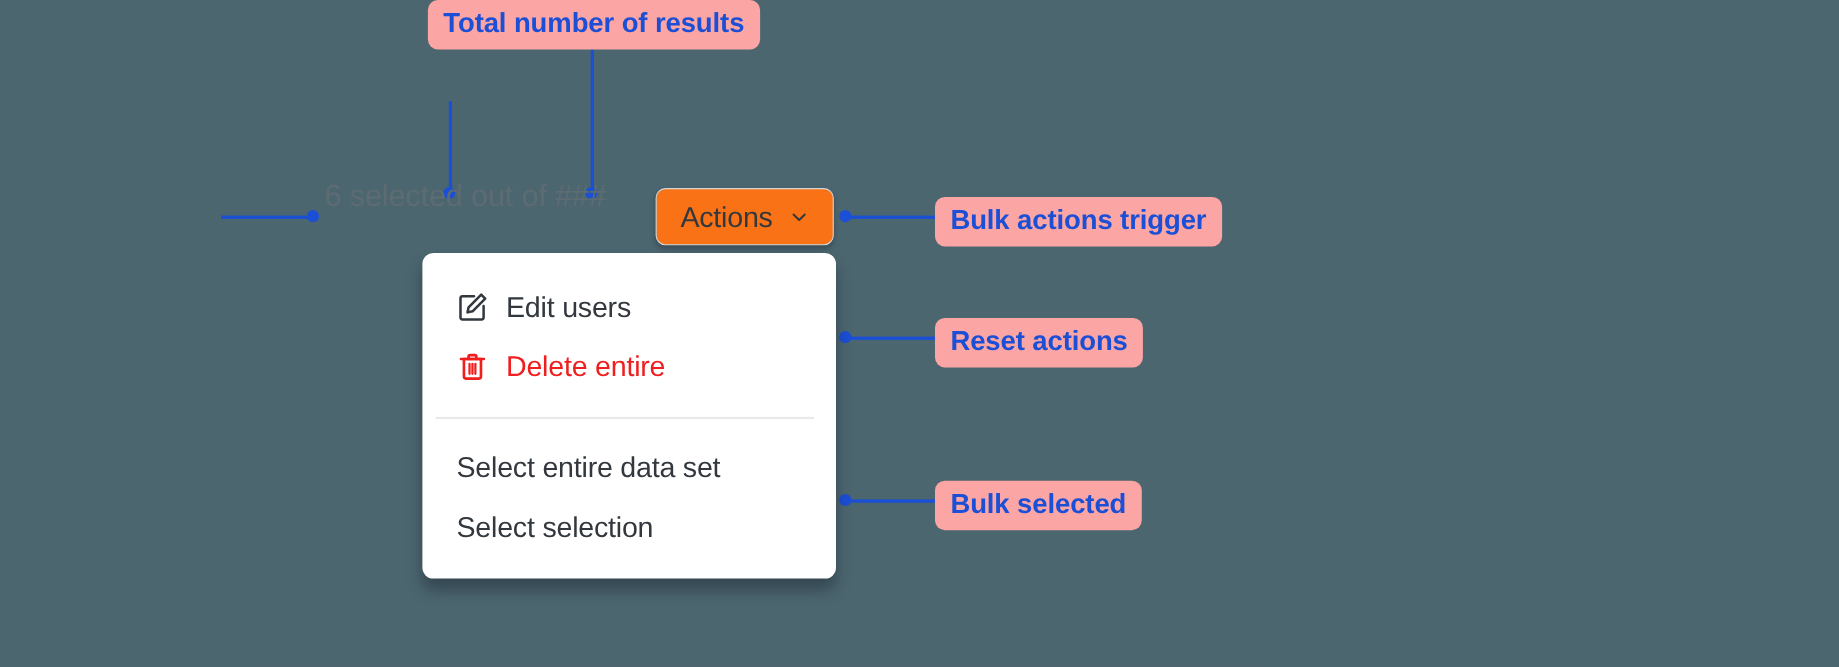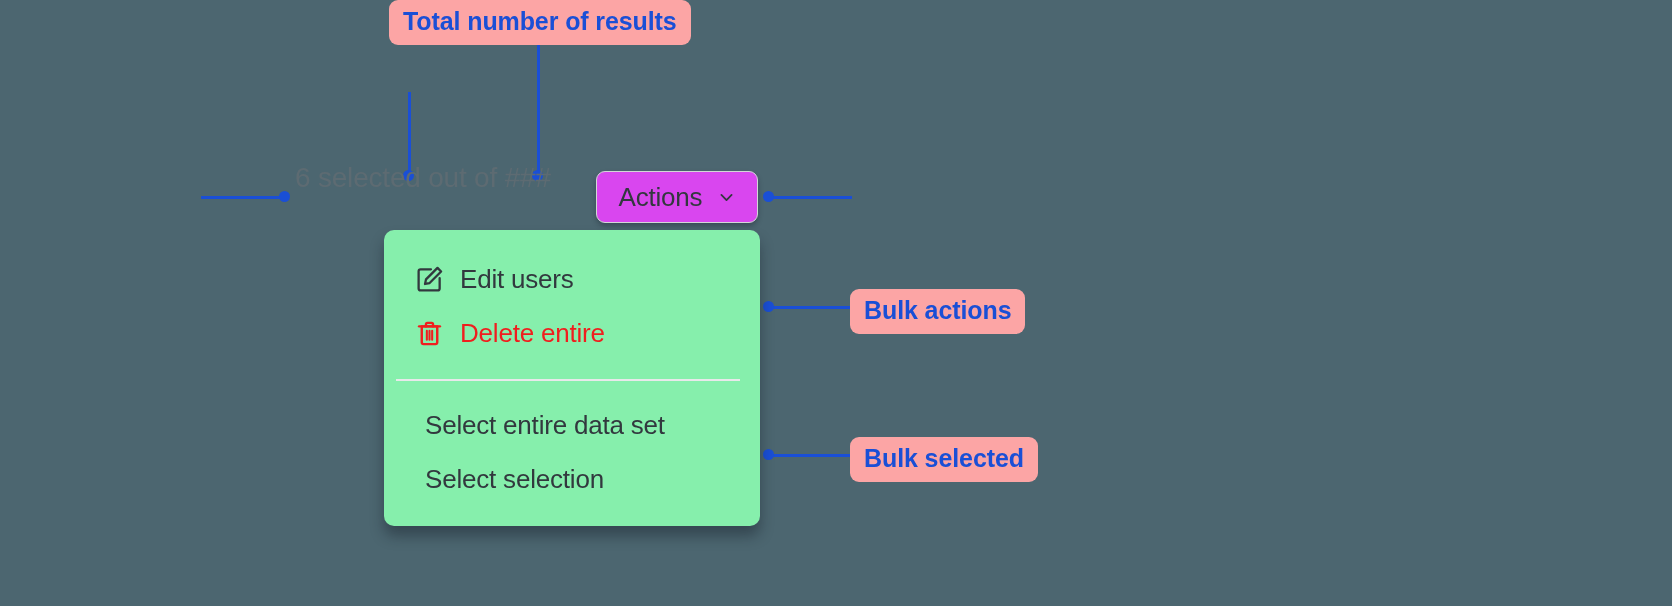--- a/index.html
+++ b/index.html
@@ -64,21 +64,21 @@
     white-space: nowrap;
   }
 
   
   .actions-button {
     position: absolute;
     left: 596px;
     top: 171px;
     width: 162px;
     height: 52px;
-    background: #d946ef;
+    background: #f97316;
     border: 1px solid #d4d6d8;
     border-radius: 9px;
     box-shadow: 0 3px 5px rgba(20,30,40,0.34);
     display: flex;
     align-items: center;
     justify-content: center;
     gap: 16px;
     cursor: pointer;
     box-sizing: border-box;
   }
@@ -93,21 +93,21 @@
     width: 17px;
     height: 17px;
   }
 
   
   .menu {
     position: absolute;
     left: 384px;
     top: 230px;
     width: 376px;
-    background: #86efac;
+    background: #ffffff;
     border-radius: 10px;
     box-shadow: 0 10px 14px rgba(18,26,34,0.40);
     padding: 22px 0 20px 0;
     box-sizing: border-box;
   }
   .menu-item {
     display: flex;
     align-items: center;
     height: 54px;
     padding: 0 30px;
@@ -124,21 +124,21 @@
     flex: 0 0 auto;
   }
   .menu-item .mi-label {
     font-size: 26px;
     line-height: 1;
     letter-spacing: -0.2px;
   }
   .mi-edit .mi-label   { color: #32383e; }
   .mi-delete .mi-label { color: #f01e1e; }
   .mi-plain .mi-label  { color: #32383e; }
-  .mi-plain            { padding-left: 41px; }
+  .mi-plain            { padding-left: 31px; }
 
   .menu-divider {
     height: 2px;
     background: #e7e9ea;
     margin: 19px 20px 17px 12px;
   }
 </style>
 </head>
 <body>
 
@@ -159,22 +159,23 @@
   <div class="lead-h" style="left:768px; top:306px; width:84px;"></div>
   <div class="dot" style="left:763px; top:301px;"></div>
 
   <div class="lead-h" style="left:768px; top:454px; width:84px;"></div>
   <div class="dot" style="left:763px; top:449px;"></div>
 
   <div class="callout" style="left:389px; top:0px;">Total number of results</div>
 
 
 
-
-  <div class="callout" style="left:850px; top:289px;">Bulk actions</div>
+  <div class="callout" style="left:850px; top:179px;">Bulk actions trigger</div>
+
+  <div class="callout" style="left:850px; top:289px;">Reset actions</div>
 
   <div class="callout" style="left:850px; top:437px;">Bulk selected</div>
 
   <div class="selected-message">6 selected out of ###</div>
 
   <div class="actions-button">
     <span class="label">Actions</span>
     <span class="chevron">
       <svg viewBox="0 0 20 20" width="17" height="17" aria-hidden="true">
         <path d="M4 7 L10 13 L16 7" fill="none" stroke="#32383e" stroke-width="2.1" stroke-linecap="round" stroke-linejoin="round"></path>

